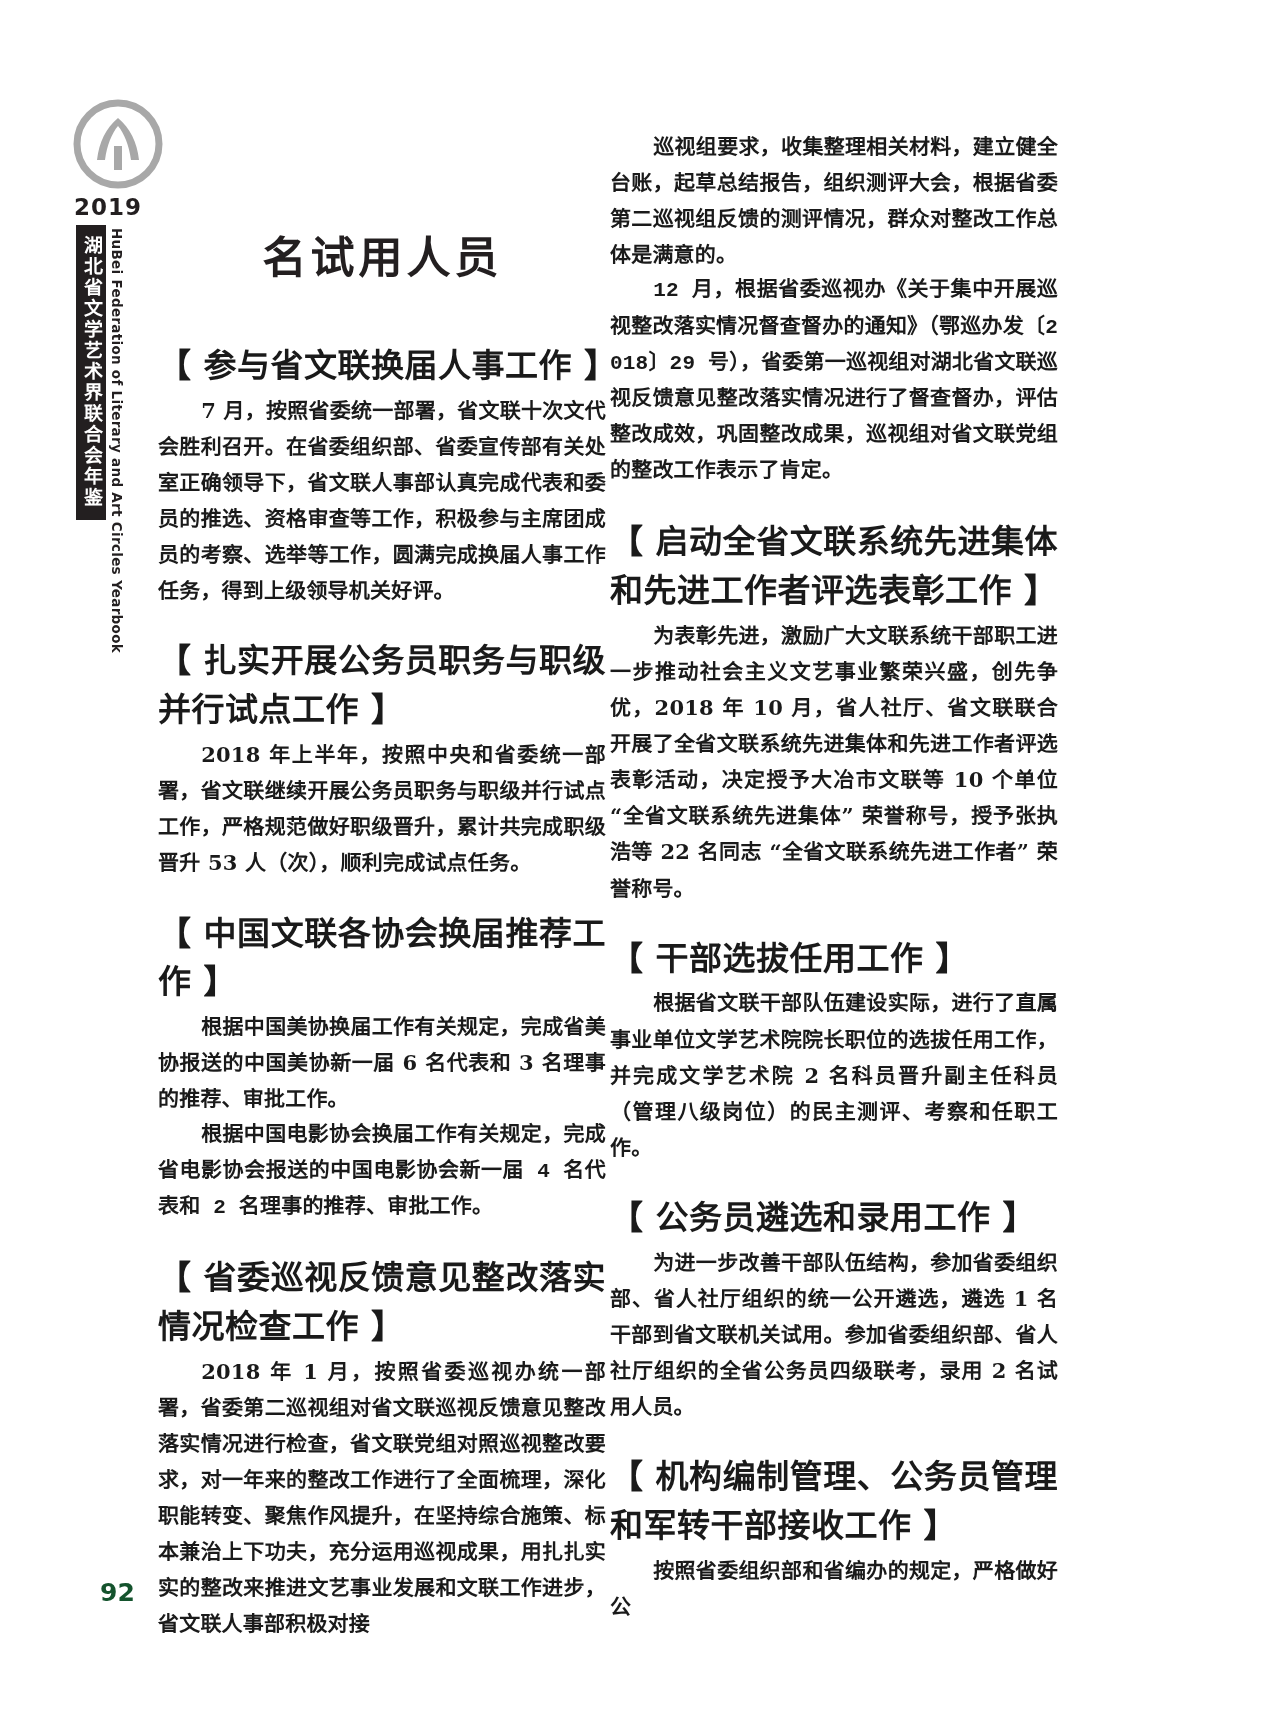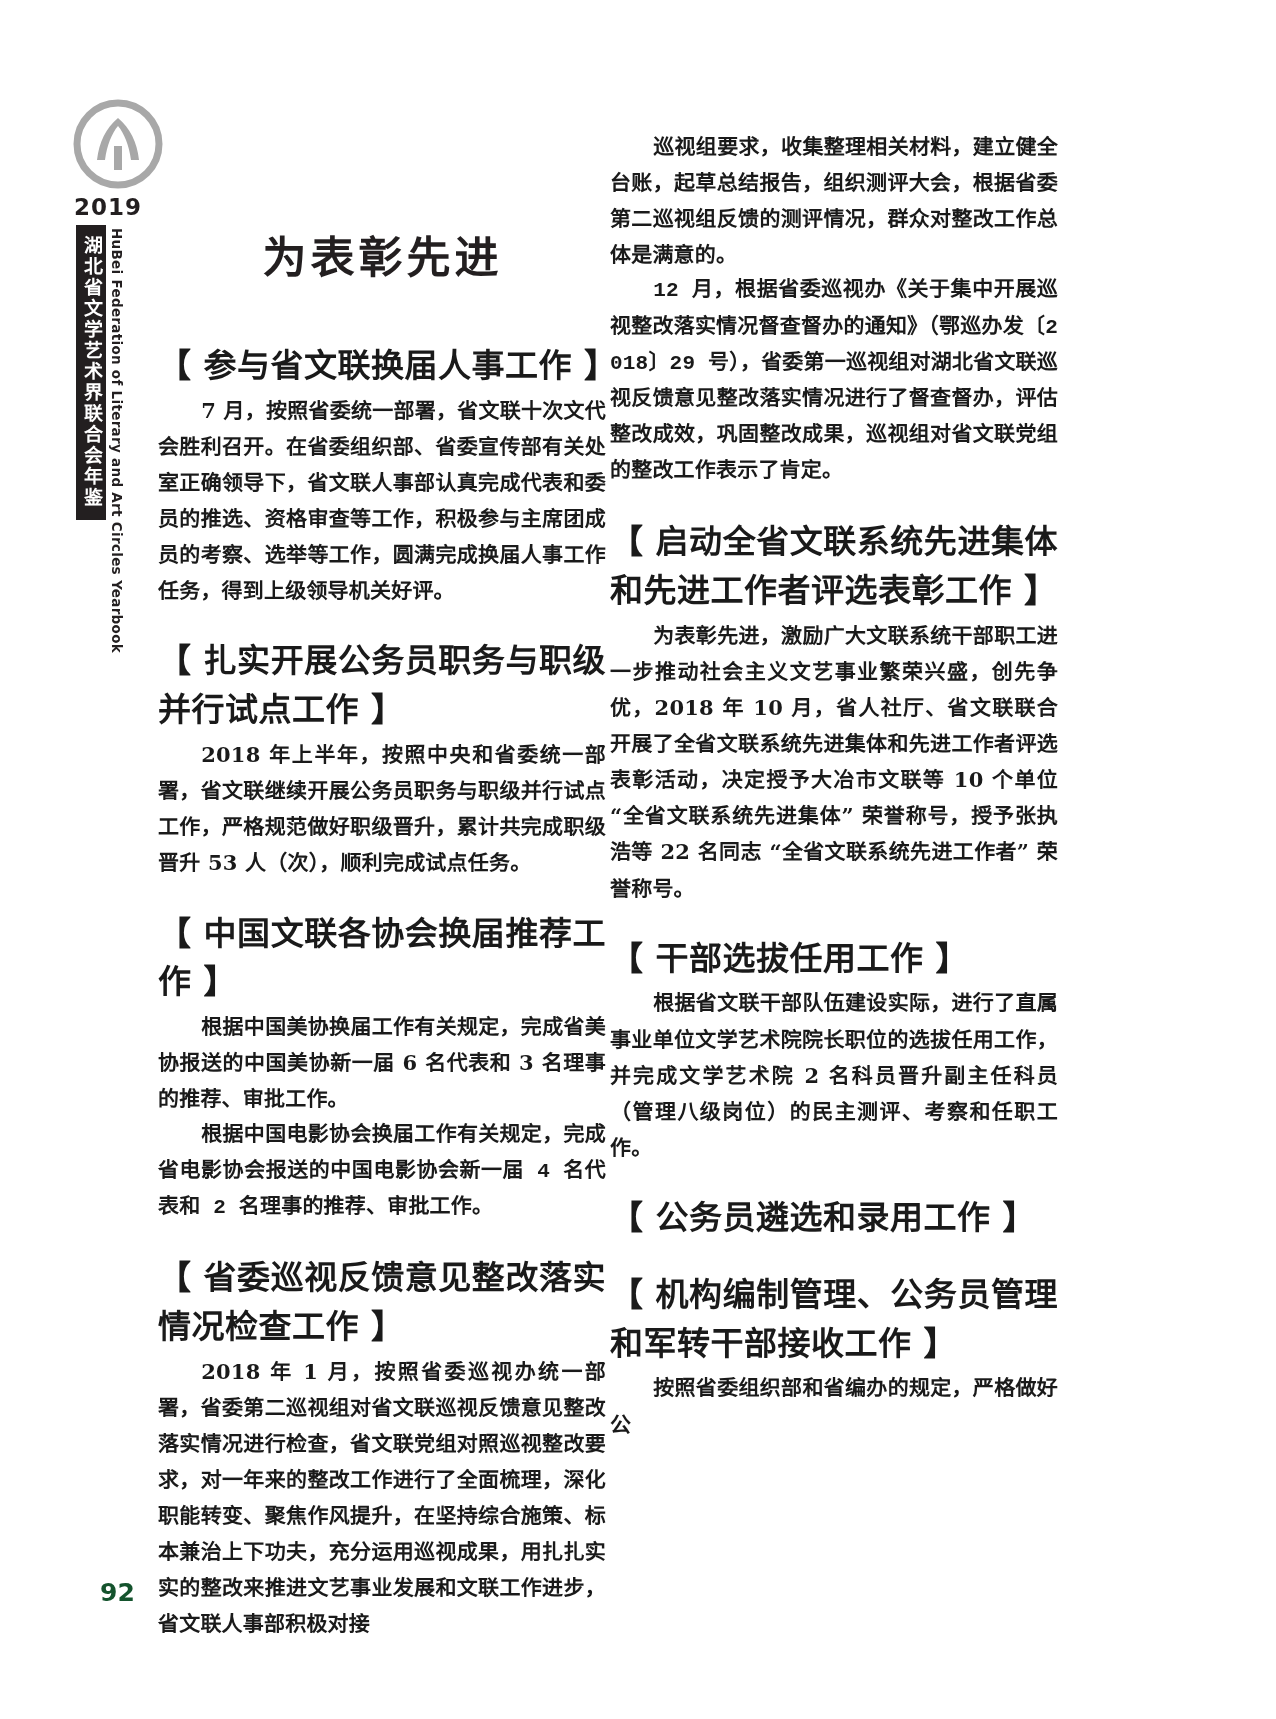--- a/index.html
+++ b/index.html
@@ -160,21 +160,21 @@
       </svg>
     </div>
     <div class="logo-year">2019</div>
   </div>
 
   <div class="spine">
     <div class="spine-cn">湖北省文学艺术界联合会年鉴</div>
     <div class="spine-en">HuBei Federation of Literary and Art Circles Yearbook</div>
   </div>
 
-  <div class="page-title">为表彰先进</div>
+  <div class="page-title">名试用人员</div>
 
   <div class="col col-left" id="col-left">
       <div class="sec">
         <h2 class="section-head">【 参与省文联换届人事工作 】</h2>
         <p class="body">7 月，按照省委统一部署，省文联十次文代会胜利召开。在省委组织部、省委宣传部有关处室正确领导下，省文联人事部认真完成代表和委员的推选、资格审查等工作，积极参与主席团成员的考察、选举等工作，圆满完成换届人事工作任务，得到上级领导机关好评。</p>
       </div>
       <div class="sec">
         <h2 class="section-head">【 扎实开展公务员职务与职级并行试点工作 】</h2>
         <p class="body">2018 年上半年，按照中央和省委统一部署，省文联继续开展公务员职务与职级并行试点工作，严格规范做好职级晋升，累计共完成职级晋升 53 人（次），顺利完成试点任务。</p>
       </div>
@@ -197,20 +197,21 @@
       <div class="sec">
         <h2 class="section-head">【 启动全省文联系统先进集体和先进工作者评选表彰工作 】</h2>
         <p class="body">为表彰先进，激励广大文联系统干部职工进一步推动社会主义文艺事业繁荣兴盛，创先争优，2018 年 10 月，省人社厅、省文联联合开展了全省文联系统先进集体和先进工作者评选表彰活动，决定授予大冶市文联等 10 个单位 “全省文联系统先进集体” 荣誉称号，授予张执浩等 22 名同志 “全省文联系统先进工作者” 荣誉称号。</p>
       </div>
       <div class="sec">
         <h2 class="section-head">【 干部选拔任用工作 】</h2>
         <p class="body">根据省文联干部队伍建设实际，进行了直属事业单位文学艺术院院长职位的选拔任用工作，并完成文学艺术院 2 名科员晋升副主任科员（管理八级岗位）的民主测评、考察和任职工作。</p>
       </div>
       <div class="sec">
         <h2 class="section-head">【 公务员遴选和录用工作 】</h2>
+        <p class="body">为进一步改善干部队伍结构，参加省委组织部、省人社厅组织的统一公开遴选，遴选 1 名干部到省文联机关试用。参加省委组织部、省人社厅组织的全省公务员四级联考，录用 2 名试用人员。</p>
       </div>
       <div class="sec">
         <h2 class="section-head">【 机构编制管理、公务员管理和军转干部接收工作 】</h2>
         <p class="body">按照省委组织部和省编办的规定，严格做好公</p>
       </div>
     </div>
 
   <div class="folio">92</div>
 
 </div>

